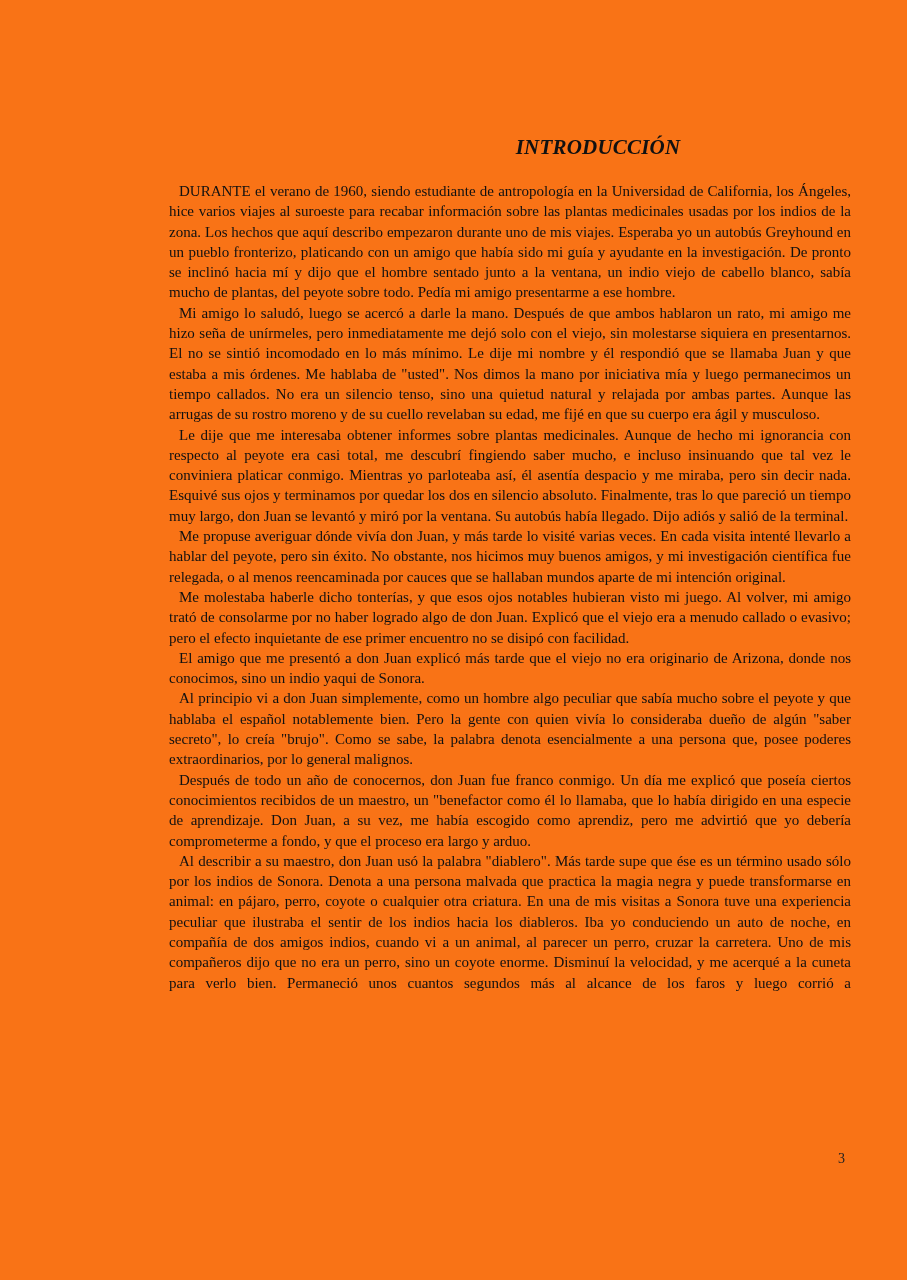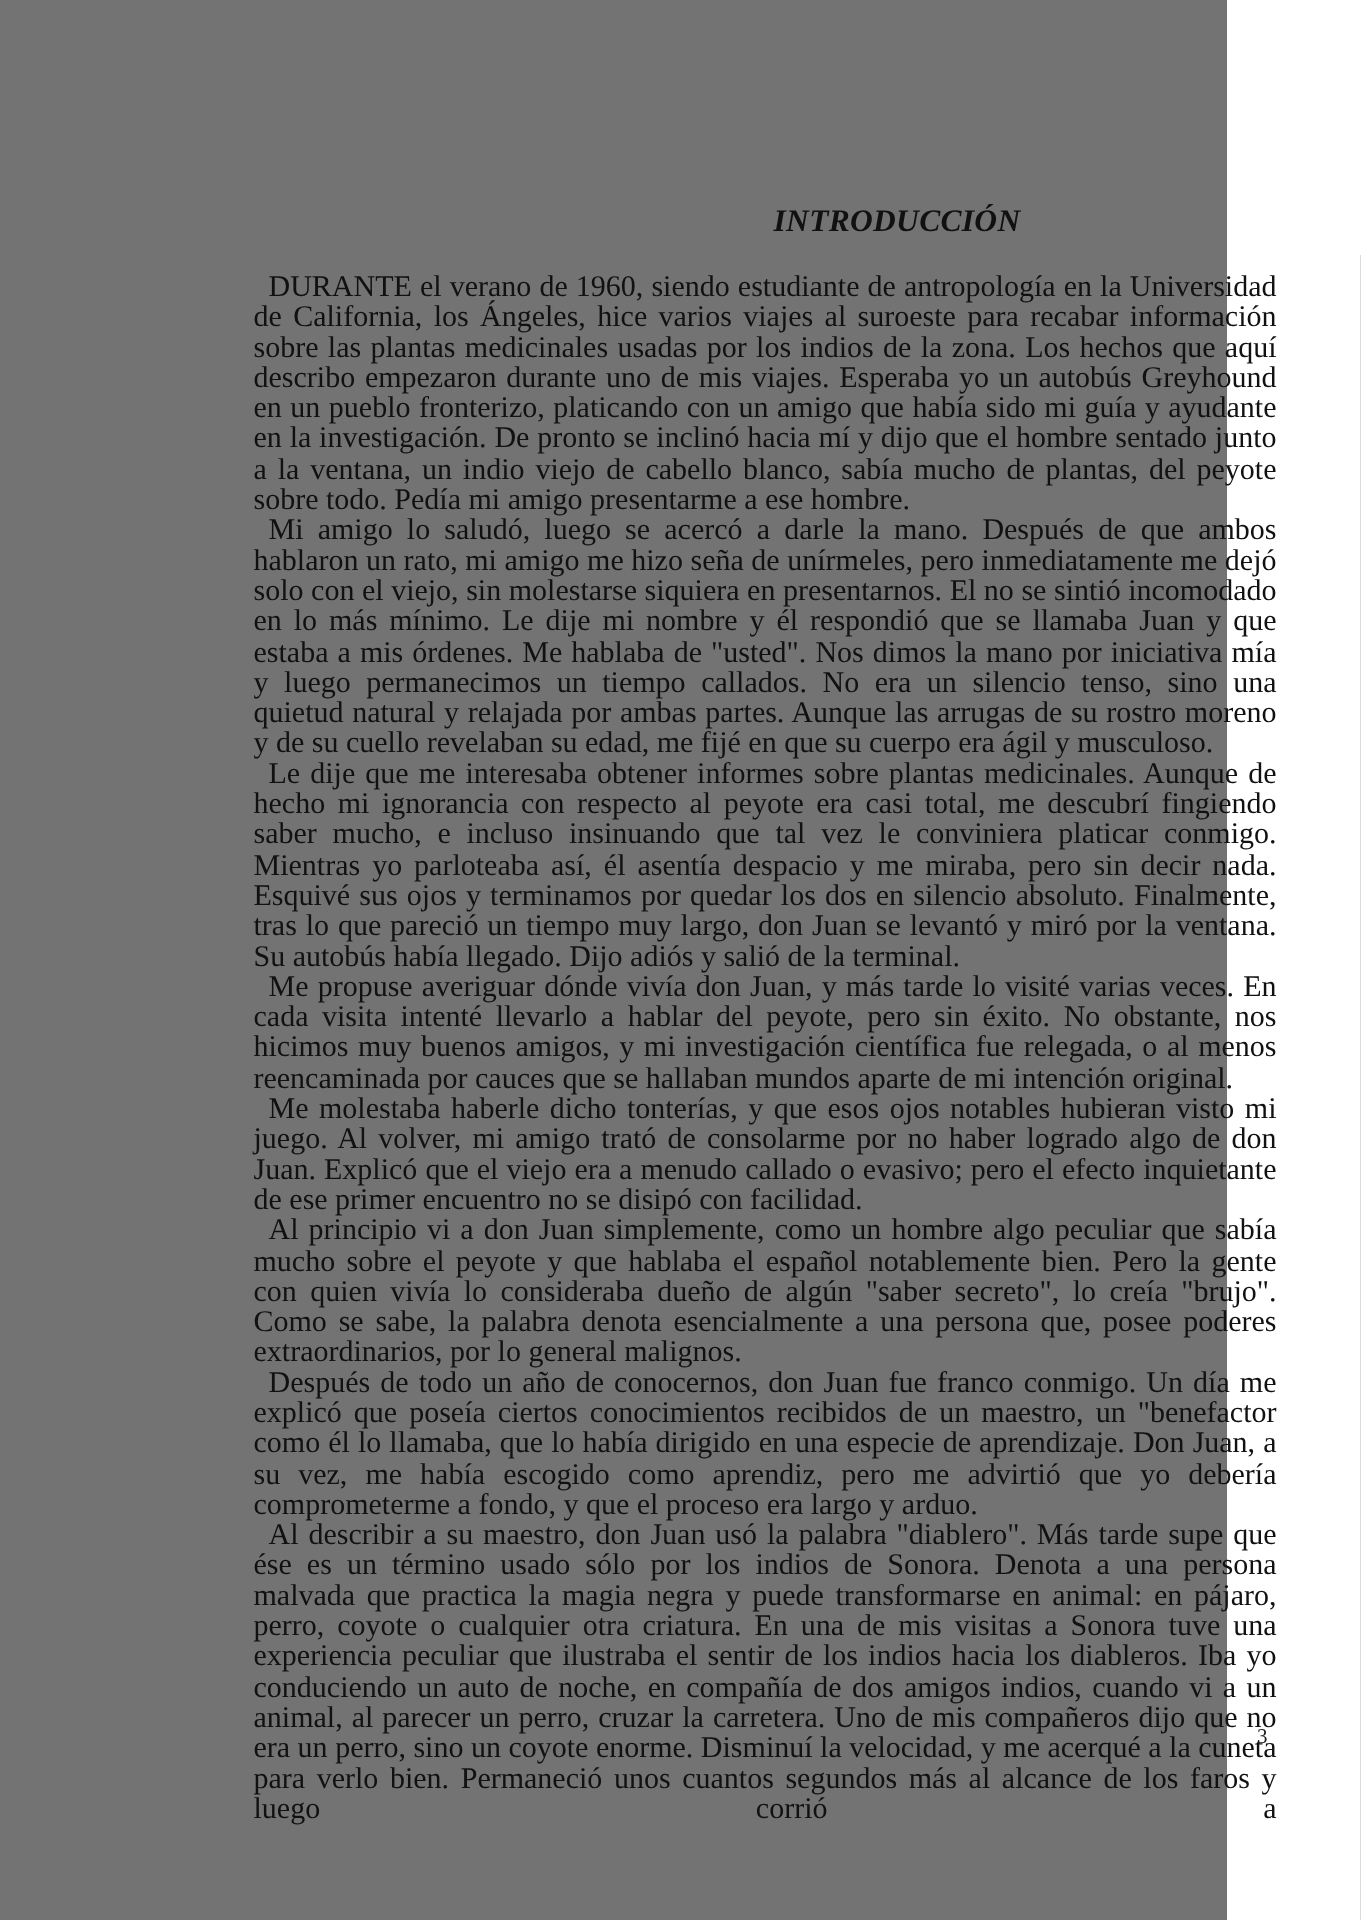--- a/index.html
+++ b/index.html
@@ -11,43 +11,43 @@
     width: 907px;
     height: 1280px;
     position: relative;
     overflow: hidden;
     font-family: "Liberation Serif", "DejaVu Serif", serif;
     color: #111111;
   }
   .page {
     position: absolute;
     left: 0; top: 0;
-    width: 818px;
+    width: 907px;
     height: 1280px;
-    background: #737373;
+    background: #f97316;
   }
   .title {
     position: absolute;
     left: 169px;
     width: 682px;
     top: 133px;
     text-align: center;
     margin: 0 0 0 88px;
     font-size: 21px;
     font-weight: bold;
     font-style: italic;
     letter-spacing: 0.2px;
     line-height: 28px;
   }
   .body {
     position: absolute;
     left: 169px;
     top: 181px;
     width: 682px;
-    font-size: 20px;
+    font-size: 15px;
     line-height: 20.3px;
   }
   .body p {
     margin: 0;
     text-align: justify;
     text-indent: 10px;
   }
   .page-number {
     position: absolute;
     left: 838px;
@@ -61,19 +61,20 @@
 
 <div class="page">
   <h1 class="title">INTRODUCCIÓN</h1>
 
   <div class="body">
     <p>DURANTE el verano de 1960, siendo estudiante de antropología en la Universidad de California, los Ángeles, hice varios viajes al suroeste para recabar información sobre las plantas medicinales usadas por los indios de la zona. Los hechos que aquí describo empezaron durante uno de mis viajes. Esperaba yo un autobús Greyhound en un pueblo fronterizo, platicando con un amigo que había sido mi guía y ayudante en la investigación. De pronto se inclinó hacia mí y dijo que el hombre sentado junto a la ventana, un indio viejo de cabello blanco, sabía mucho de plantas, del peyote sobre todo. Pedía mi amigo presentarme a ese hombre.</p>
     <p>Mi amigo lo saludó, luego se acercó a darle la mano. Después de que ambos hablaron un rato, mi amigo me hizo seña de unírmeles, pero inmediatamente me dejó solo con el viejo, sin molestarse siquiera en presentarnos. El no se sintió incomodado en lo más mínimo. Le dije mi nombre y él respondió que se llamaba Juan y que estaba a mis órdenes. Me hablaba de "usted". Nos dimos la mano por iniciativa mía y luego permanecimos un tiempo callados. No era un silencio tenso, sino una quietud natural y relajada por ambas partes. Aunque las arrugas de su rostro moreno y de su cuello revelaban su edad, me fijé en que su cuerpo era ágil y musculoso.</p>
     <p>Le dije que me interesaba obtener informes sobre plantas medicinales. Aunque de hecho mi ignorancia con respecto al peyote era casi total, me descubrí fingiendo saber mucho, e incluso insinuando que tal vez le conviniera platicar conmigo. Mientras yo parloteaba así, él asentía despacio y me miraba, pero sin decir nada. Esquivé sus ojos y terminamos por quedar los dos en silencio absoluto. Finalmente, tras lo que pareció un tiempo muy largo, don Juan se levantó y miró por la ventana. Su autobús había llegado. Dijo adiós y salió de la terminal.</p>
     <p>Me propuse averiguar dónde vivía don Juan, y más tarde lo visité varias veces. En cada visita intenté llevarlo a hablar del peyote, pero sin éxito. No obstante, nos hicimos muy buenos amigos, y mi investigación científica fue relegada, o al menos reencaminada por cauces que se hallaban mundos aparte de mi intención original.</p>
     <p>Me molestaba haberle dicho tonterías, y que esos ojos notables hubieran visto mi juego. Al volver, mi amigo trató de consolarme por no haber logrado algo de don Juan. Explicó que el viejo era a menudo callado o evasivo; pero el efecto inquietante de ese primer encuentro no se disipó con facilidad.</p>
+    <p>El amigo que me presentó a don Juan explicó más tarde que el viejo no era originario de Arizona, donde nos conocimos, sino un indio yaqui de Sonora.</p>
     <p>Al principio vi a don Juan simplemente, como un hombre algo peculiar que sabía mucho sobre el peyote y que hablaba el español notablemente bien. Pero la gente con quien vivía lo consideraba dueño de algún "saber secreto", lo creía "brujo". Como se sabe, la palabra denota esencialmente a una persona que, posee poderes extraordinarios, por lo general malignos.</p>
     <p>Después de todo un año de conocernos, don Juan fue franco conmigo. Un día me explicó que poseía ciertos conocimientos recibidos de un maestro, un "benefactor como él lo llamaba, que lo había dirigido en una especie de aprendizaje. Don Juan, a su vez, me había escogido como aprendiz, pero me advirtió que yo debería comprometerme a fondo, y que el proceso era largo y arduo.</p>
     <p style="text-align-last: justify;">Al describir a su maestro, don Juan usó la palabra "diablero". Más tarde supe que ése es un término usado sólo por los indios de Sonora. Denota a una persona malvada que practica la magia negra y puede transformarse en animal: en pájaro, perro, coyote o cualquier otra criatura. En una de mis visitas a Sonora tuve una experiencia peculiar que ilustraba el sentir de los indios hacia los diableros. Iba yo conduciendo un auto de noche, en compañía de dos amigos indios, cuando vi a un animal, al parecer un perro, cruzar la carretera. Uno de mis compañeros dijo que no era un perro, sino un coyote enorme. Disminuí la velocidad, y me acerqué a la cuneta para verlo bien. Permaneció unos cuantos segundos más al alcance de los faros y luego corrió a</p>
   </div>
 
   <div class="page-number">3</div>
 </div>
 
 </body></html>

